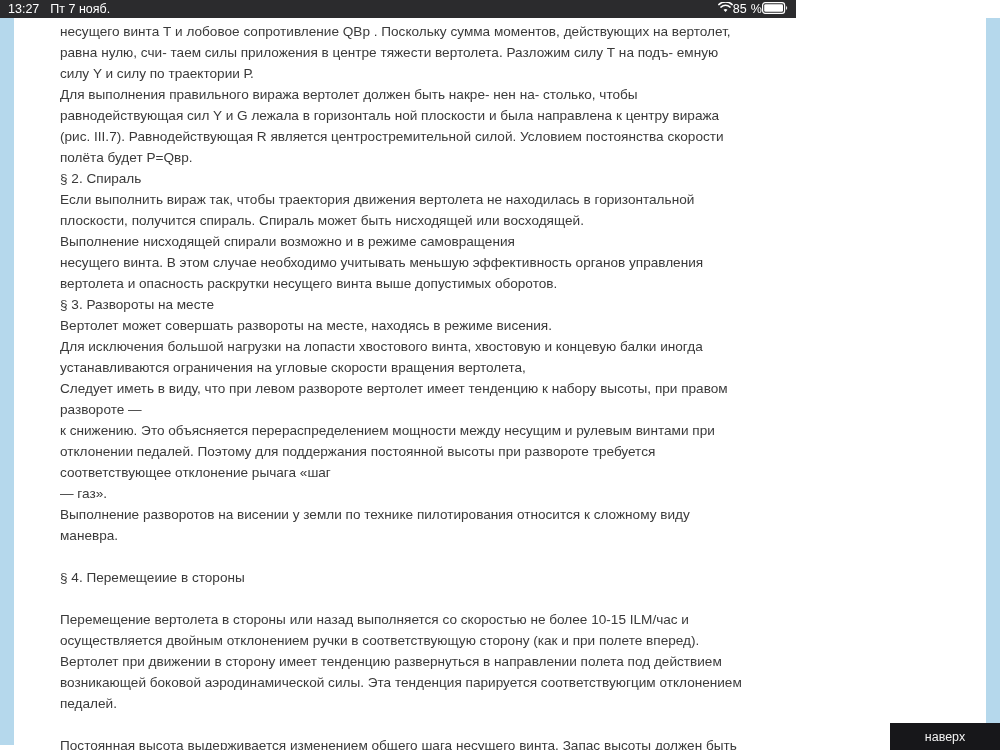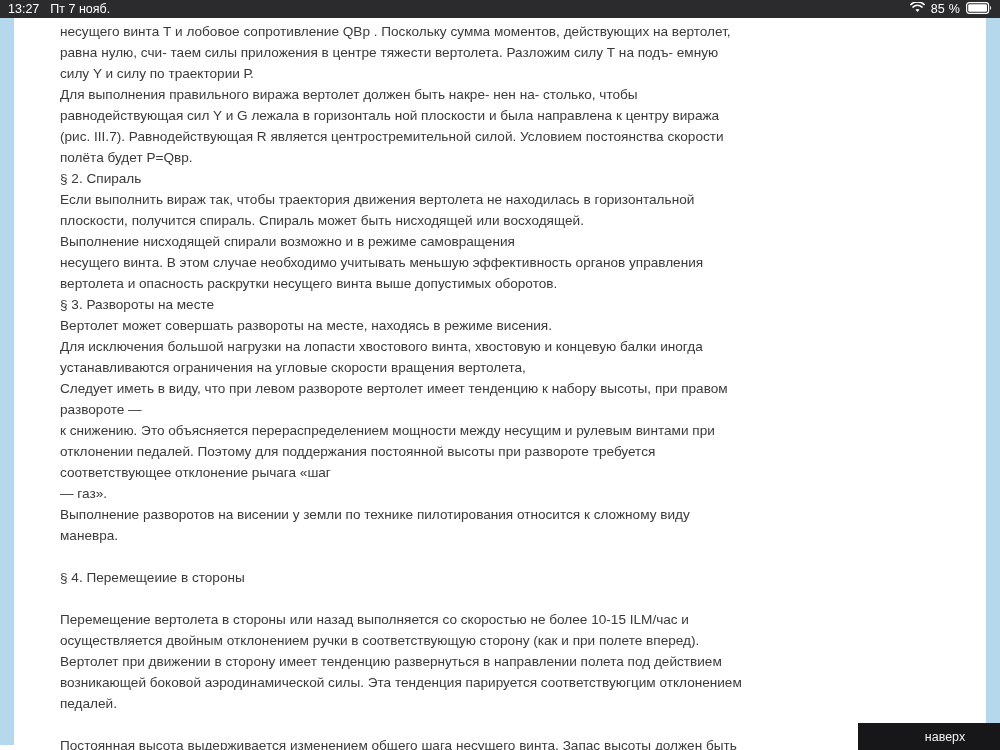--- a/index.html
+++ b/index.html
@@ -12,42 +12,42 @@
     height: 750px;
     overflow: hidden;
     font-family: "Liberation Sans", sans-serif;
     position: relative;
   }
 
   
   #status-bar {
     position: absolute;
     top: 0; left: 0;
-    width: 1000px;
+    width: 796px;
     height: 18px;
     background: #2b2b2d;
     color: #ffffff;
     display: flex;
     align-items: center;
     justify-content: space-between;
     padding: 0 8px;
     box-sizing: border-box;
     font-size: 12.5px;
     z-index: 30;
   }
   .status-left {
     display: flex;
     align-items: center;
     gap: 11px;
     white-space: nowrap;
   }
   .status-right {
     display: flex;
     align-items: center;
-    gap: 6px;
+    gap: 0;
     white-space: nowrap;
   }
   #battery-pct { font-size: 12.5px; letter-spacing: .2px; }
   .wifi-icon { display: block; }
   .battery-icon { display: block; }
 
   
   #page-surface {
     position: absolute;
     top: 18px; left: 0;
@@ -91,21 +91,20 @@
     height: 27px;
     background: #17171a;
     color: #f2f2f2;
     font-size: 12.5px;
     display: flex;
     align-items: center;
     justify-content: center;
     cursor: pointer;
     z-index: 20;
     user-select: none;
-    padding-left: 32px;
   }
 </style>
 </head>
 <body>
 
 <div id="status-bar">
   <div class="status-left">
     <span>13:27</span>
     <span>Пт 7 нояб.</span>
   </div>

